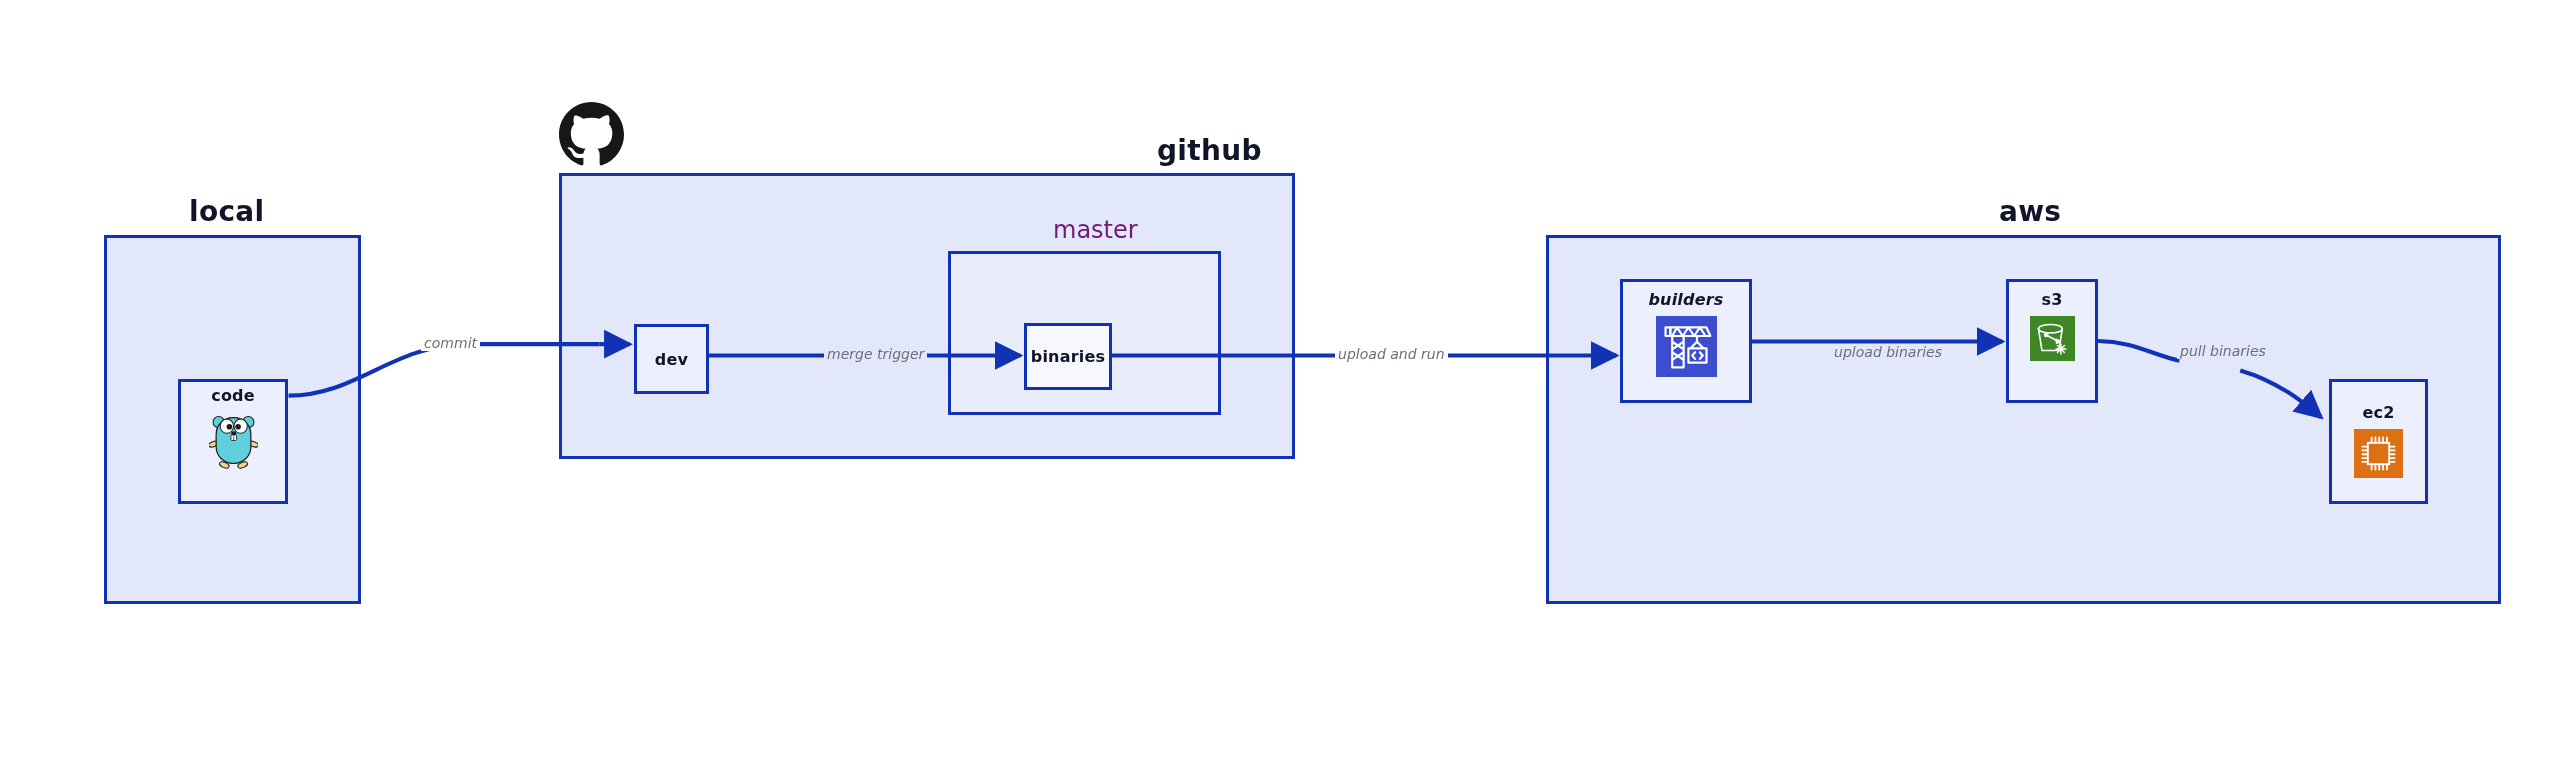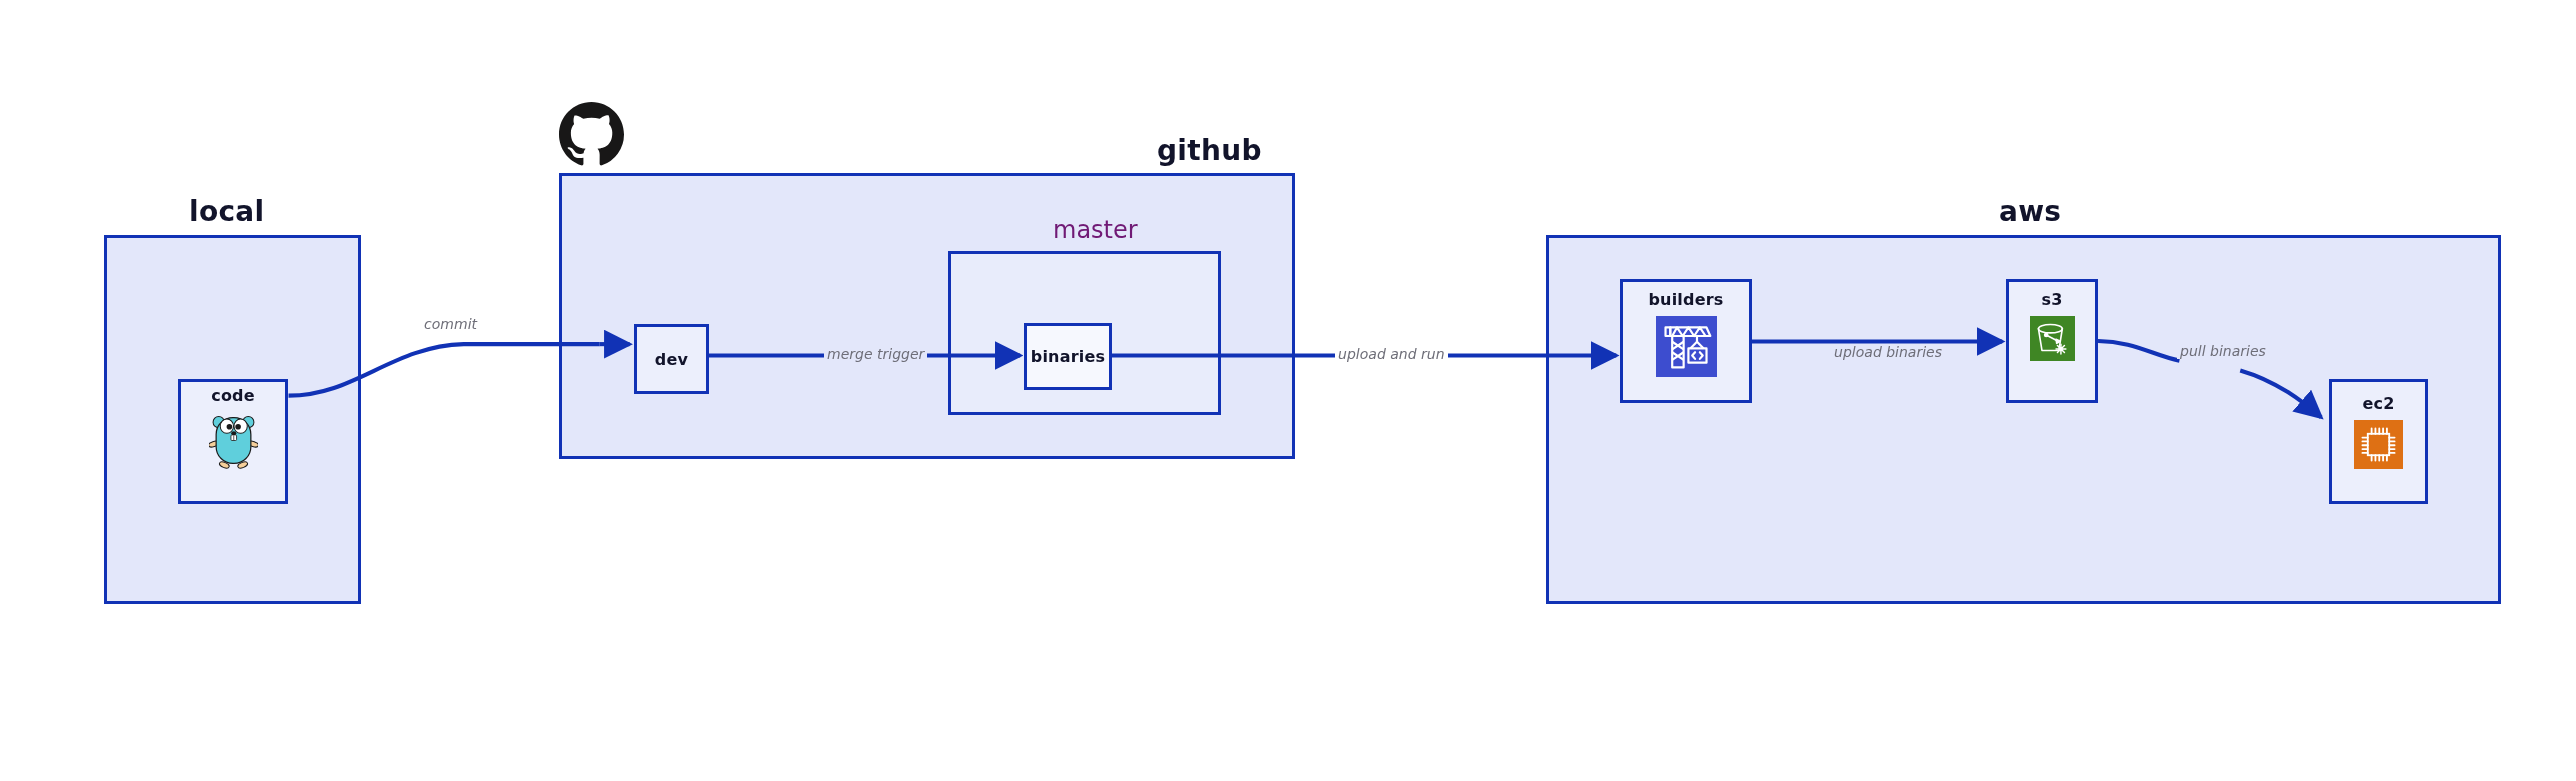--- a/index.html
+++ b/index.html
@@ -179,21 +179,21 @@
 
   <div class="node-box plain" style="left:1024px; top:323px; width:88px; height:67px; background:#f6f8fe;">
     <div class="node-title">binaries</div>
   </div>
 
   <div class="group-label" style="left:1999px; top:195px;">aws</div>
 
   <div class="group-box" style="left:1546px; top:235px; width:955px; height:369px;"></div>
 
   <div class="node-box" style="left:1620px; top:279px; width:132px; height:124px;">
-    <div class="node-title" style="margin-top:8.2px;">builders</div>
+    <div class="node-title" style="margin-top:8.2px;font-style:italic;">builders</div>
     <div class="node-icon">
       <svg class="icon-square" width="61" height="61" viewBox="0 0 64 64" xmlns="http://www.w3.org/2000/svg">
         <rect x="0" y="0" width="64" height="64" fill="#3d4dcf"></rect>
         <g fill="none" stroke="#ffffff" stroke-width="2.3" stroke-linejoin="round">
 
           <rect x="10" y="12" width="5" height="9"></rect>
 
           <path d="M15 12 H53 L57 21 H15 Z"></path>
           <path d="M17 21 L22 12 L28 21 L34 12 L40 21 L46 12 L52 21"></path>
 
@@ -224,21 +224,21 @@
           <circle cx="23" cy="27" r="2.2" fill="#ffffff"></circle>
           <path d="M37 33 L43 36 L38 39 Z" fill="#ffffff"></path>
 
           <path d="M44 40 V54 M37 47 H51 M39 42 L49 52 M49 42 L39 52" stroke-width="2.1"></path>
         </g>
       </svg>
     </div>
   </div>
 
   <div class="node-box" style="left:2329px; top:379px; width:99px; height:125px;">
-    <div class="node-title" style="margin-top:12px;">ec2</div>
+    <div class="node-title" style="margin-top:21px;">ec2</div>
     <div class="node-icon">
       <svg class="icon-square" width="49" height="49" viewBox="0 0 64 64" xmlns="http://www.w3.org/2000/svg">
         <rect x="0" y="0" width="64" height="64" fill="#de7014"></rect>
         <g fill="none" stroke="#ffffff" stroke-width="2.4" stroke-linecap="round">
           <rect x="18" y="18" width="28" height="28"></rect>
 
           <path d="M23 18 V11 M28 18 V11 M33 18 V11 M38 18 V11 M43 18 V11"></path>
 
           <path d="M23 46 V53 M28 46 V53 M33 46 V53 M38 46 V53 M43 46 V53"></path>
 
@@ -276,21 +276,21 @@
       <path d="M3400 663 L 3848 663" fill="none" stroke="#1132b5" stroke-width="8"></path>
       <path d="M3848 663 L 3886 663" fill="none" stroke="#1132b5" stroke-width="8" marker-end="url(#arrowhead)"></path>
     </g>
 
     <g>
       <path d="M4072 662 C 4140 662, 4180 690, 4230 700" fill="none" stroke="#1132b5" stroke-width="8"></path>
       <path d="M4348 719 C 4420 740, 4470 780, 4505 810" fill="none" stroke="#1132b5" stroke-width="8" marker-end="url(#arrowhead)"></path>
     </g>
   </svg>
 
-  <div class="edge-label on-white" style="left:421px; top:316px;">commit</div>
+  <div class="edge-label on-white" style="left:421px; top:335px;">commit</div>
 
   <div class="edge-label on-group" style="left:824px; top:346px;">merge trigger</div>
 
   <div class="edge-label on-white" style="left:1335px; top:346px;">upload and run</div>
 
   <div class="edge-label on-group" style="left:1831px; top:344px;">upload binaries</div>
 
   <div class="edge-label on-group" style="left:2177px; top:343px;">pull binaries</div>
 
 

